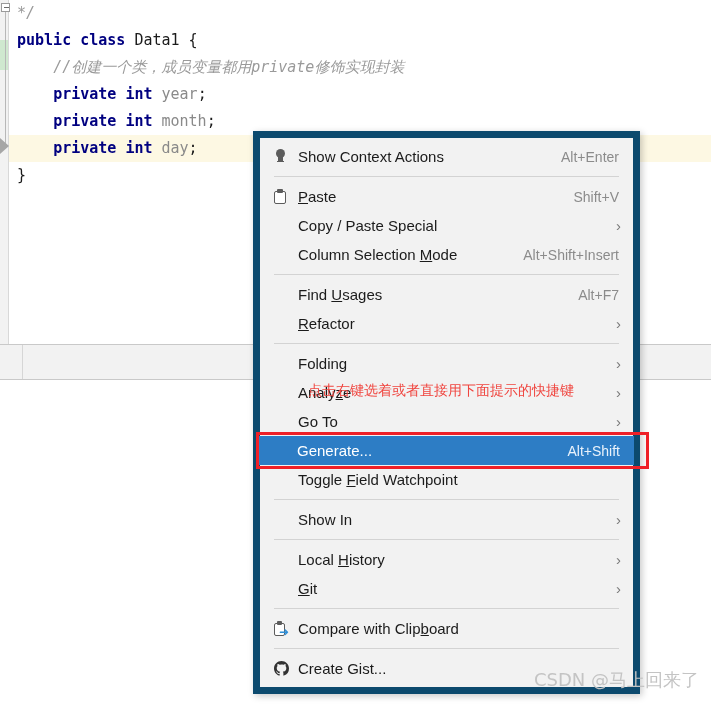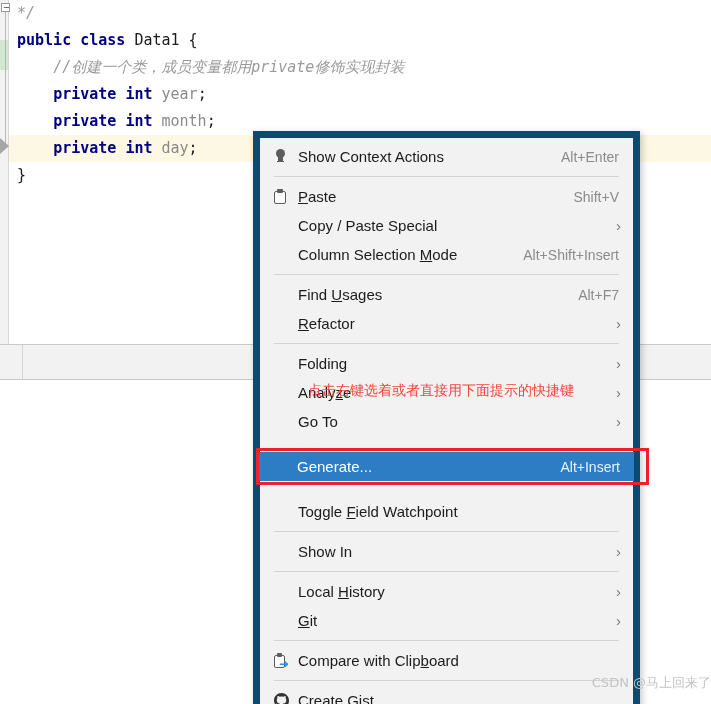--- a/index.html
+++ b/index.html
@@ -93,39 +93,39 @@
   .mi .lbl{flex:1;white-space:nowrap;}
   .mi .sc{color:#8b8b8b;font-size:14px;white-space:nowrap;padding-right:2px;}
   .mi .arw{color:#7a7a7a;font-size:15px;width:14px;text-align:right;}
   .mi u{text-decoration:underline;text-underline-offset:1px;}
   .sep{height:1px;background:#d3d3d3;margin:5px 14px 5px 14px;}
   .mi.selected{
     background:#2d7dc5;color:#ffffff;
   }
   .mi.selected .sc{color:#e9f2fb;}
   #generate-wrap{
-    position:relative;margin:16px -1px;
+    position:relative;margin:0 -1px;
   }
   #generate-hl-border{
     position:absolute;left:-3px;top:-4px;width:393px;height:37px;
     border:3px solid #ef2027;box-sizing:border-box;pointer-events:none;z-index:3;
   }
 
   
   #red-note{
     position:absolute;left:270px;top:382px;
     font-family:"DejaVu Sans","Liberation Sans",sans-serif;
     font-size:14px;color:#f0453f;white-space:nowrap;z-index:30;
     letter-spacing:0px;
   }
 
   
   #watermark{
-    position:absolute;right:0;bottom:12px;
-    font-size:13px;color:#c4c4c4;white-space:nowrap;z-index:40;
+    position:absolute;right:12px;bottom:12px;
+    font-size:18px;color:#c4c4c4;white-space:nowrap;z-index:40;
     font-family:"DejaVu Sans","Liberation Sans",sans-serif;
   }
 
   
   .bulb{position:relative;width:13px;height:16px;}
   .bulb .b{position:absolute;left:2px;top:0;width:9px;height:9px;border-radius:50%;background:#5c5c5c;}
   .bulb .n{position:absolute;left:4px;top:8px;width:5px;height:4px;background:#5c5c5c;}
   .bulb .f{position:absolute;left:3px;top:12px;width:7px;height:1.5px;background:#5c5c5c;}
   .clip{position:relative;width:13px;height:16px;}
   .clip .body{position:absolute;left:0;top:2px;width:12px;height:13px;border:1.6px solid #5c5c5c;border-radius:2px;box-sizing:border-box;background:#fff;}
@@ -228,21 +228,21 @@
     <div class="mi">
       <span class="ic"></span>
       <span class="lbl">Go To</span>
       <span class="arw">›</span>
     </div>
     <div id="generate-wrap">
       <div id="generate-hl-border"></div>
       <div class="mi selected">
         <span class="ic"></span>
         <span class="lbl">Generate...</span>
-        <span class="sc">Alt+Insert</span>
+        <span class="sc">Alt+Shift</span>
       </div>
     </div>
     <div class="mi">
       <span class="ic"></span>
       <span class="lbl">Toggle <u>F</u>ield Watchpoint</span>
     </div>
     <div class="sep"></div>
     <div class="mi">
       <span class="ic"></span>
       <span class="lbl">Show In</span>

